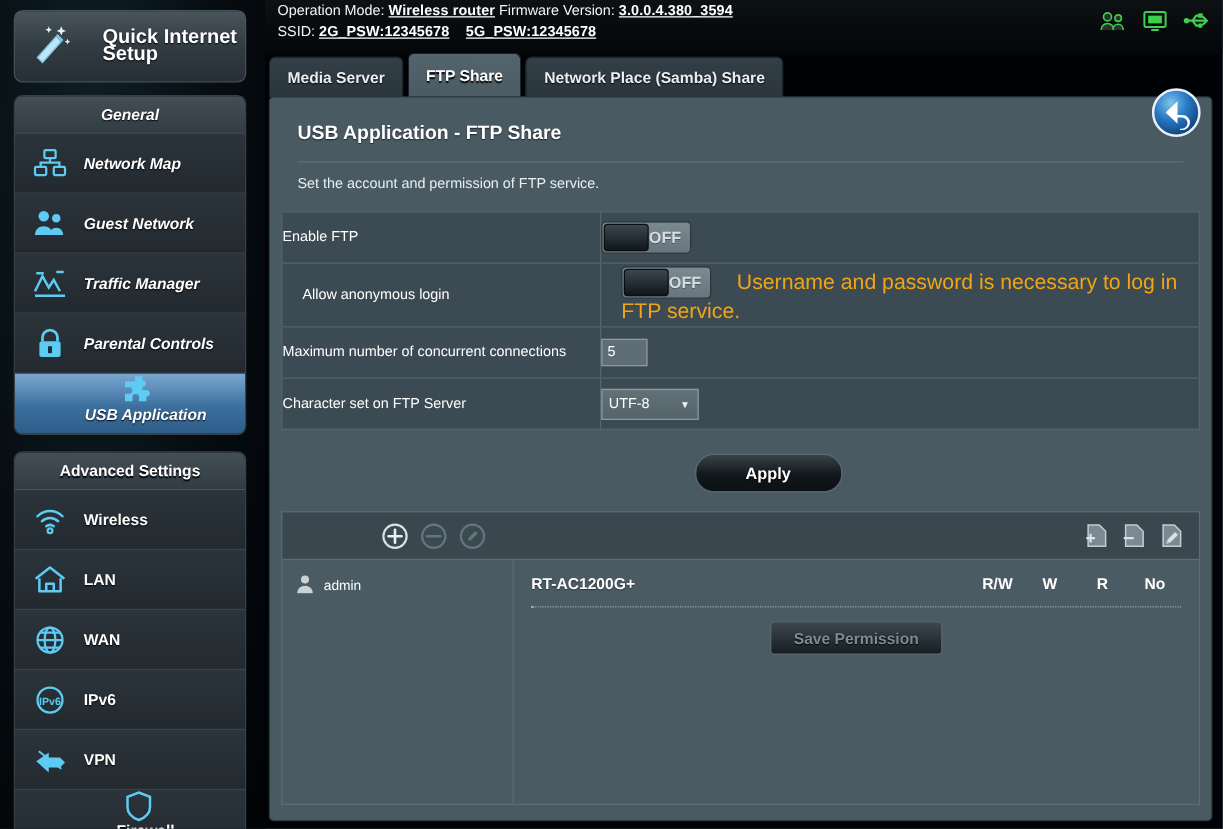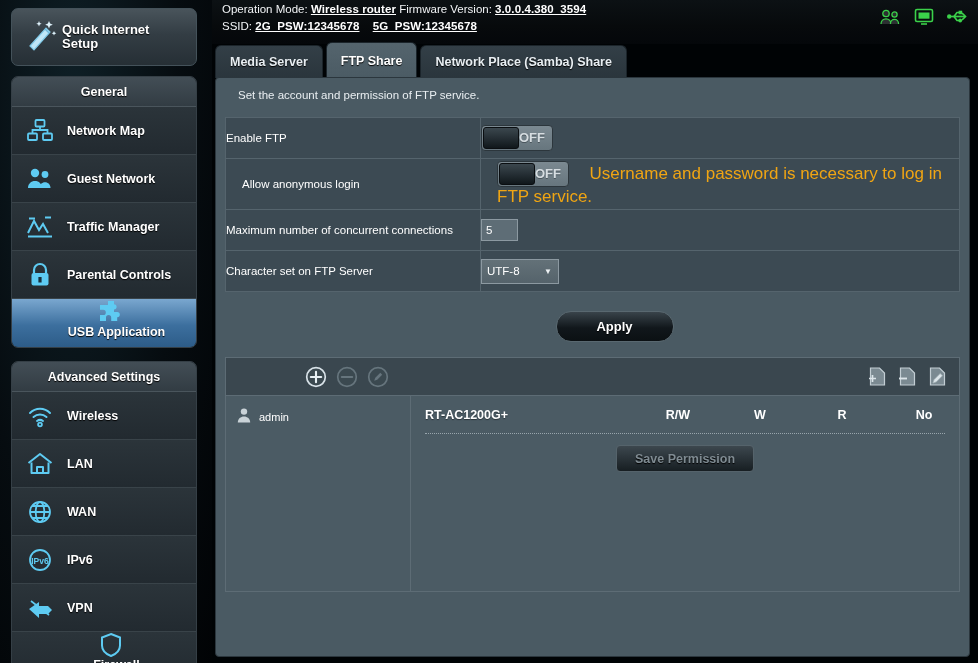--- a/index.html
+++ b/index.html
@@ -124,47 +124,47 @@
   .tb-right { position: absolute; right: 11px; display: flex; gap: 9px; align-items: center; }
   .tb-left svg, .tb-right svg { display: block; cursor: pointer; }
 
   .userbody { display: flex; height: 196px; }
   .userlist { width: 185px; border-right: 1px solid #5d6c75; padding: 10px 0 0 0; }
   .useritem { display: flex; align-items: center; padding: 0 0 0 10px; height: 22px; cursor: pointer; }
   .useritem .uname { margin-left: 7px; font-size: 11px; color: #ffffff; }
   .permarea { flex: 1; padding: 12px 14px 0 14px; position: relative; }
   .permhead { display: flex; align-items: center; font-size: 12.5px; font-weight: bold; color: #ffffff; }
   .devname { text-shadow: 0 1px 1px #2a343a; }
-  .permcols { margin-left: auto; display: flex; gap: 40px; }
+  .permcols { margin-left: auto; display: flex; }
   .permcols span { width: 42px; text-align: center; color: #ffffff; }
   .dotrule { margin-top: 11px; height: 0; border-top: 1px dotted #98a5ac; }
   .savewrap { text-align: center; margin-top: 11px; }
   .savebtn {
     display: inline-block; padding: 0 18px; height: 27px; line-height: 26px;
     border-radius: 4px; background: linear-gradient(to bottom, #3c474e 0%, #171e22 100%);
     border: 1px solid #55636b; color: #7f8b92; font-size: 12.5px; font-weight: bold; cursor: default;
     text-shadow: 0 1px 1px #000;
   }
 
   
   .sidebar { position: absolute; left: 0; top: 0; width: 212px; height: 663px;
     background: radial-gradient(ellipse at 35% 18%, #0f2027 0%, #060c10 55%, #010305 100%); }
   .qis {
     position: absolute; left: 11px; top: 8px; width: 186px; height: 58px;
     border-radius: 7px; border: 1px solid #44525a;
     background: linear-gradient(to bottom, #49545b 0%, #333d44 45%, #262f35 100%);
     display: flex; align-items: center; cursor: pointer;
   }
-  .qis .qtxt { margin-left: 4px; font-size: 13px; font-weight: bold; color: #ffffff;
+  .qis .qtxt { margin-left: 24px; font-size: 16px; font-weight: bold; color: #ffffff;
     line-height: 14px; text-shadow: 0 1px 1px #000; }
 
   .menublock { position: absolute; left: 11px; width: 186px;
     border-radius: 7px; border: 1px solid #353f46; overflow: hidden;
     background: #1b2228; }
-  .mb-general { top: 76px; }
+  .mb-general { top: 76px; font-style: italic; }
   .mb-advanced { top: 361px; }
   .mhead {
     height: 30px; display: flex; align-items: center; justify-content: center;
     font-size: 12.5px; font-weight: bold; color: #ffffff;
     background: linear-gradient(to bottom, #434e56 0%, #323c43 100%);
     border-bottom: 1px solid #4a555c; text-shadow: 0 1px 1px #000;
   }
   .mitem {
     height: 48px; display: flex; align-items: center; padding-left: 13px; cursor: pointer;
     background: linear-gradient(to bottom, #2b343a 0%, #222a30 100%);
@@ -230,20 +230,37 @@
   </div>
 </div>
 
 <div class="tabs">
   <div class="tab">Media Server</div>
   <div class="tab active">FTP Share</div>
   <div class="tab">Network Place (Samba) Share</div>
 </div>
 
 <div class="panel">
+  <div class="panel-head">
+    <div class="panel-title">USB Application - FTP Share</div>
+    <div class="panel-rule"></div>
+    <div class="backbtn">
+      <svg width="40" height="40" viewBox="0 0 40 40">
+        <defs>
+            <radialGradient id="bg1" cx="38%" cy="30%" r="75%">
+          <stop offset="0%" stop-color="#7fc4ee"></stop>
+              <stop offset="48%" stop-color="#2879c4"></stop>
+          <stop offset="100%" stop-color="#0d3e74"></stop>
+            </radialGradient>
+          </defs>
+        <circle cx="20" cy="20" r="18.5" fill="url(#bg1)" stroke="#e8f1f7" stroke-width="2"></circle>
+        <path d="M21 11 L11.5 20 L21 29 V24 h3.5 a4.5 4.5 0 0 1 0 9 h-1.5 v1 h2 a6 6 0 0 0 0-12 H21 Z" fill="#ffffff"></path>
+      </svg>
+    </div>
+  </div>
   <div class="panel-desc">Set the account and permission of FTP service.</div>
 
   <table class="formtable">
     <tbody>
         <tr>
       <td class="td-label">Enable FTP</td>
       <td class="td-ctl">
         <span class="toggle">
           <span class="knob"></span>
           <span class="tl">OFF</span>

